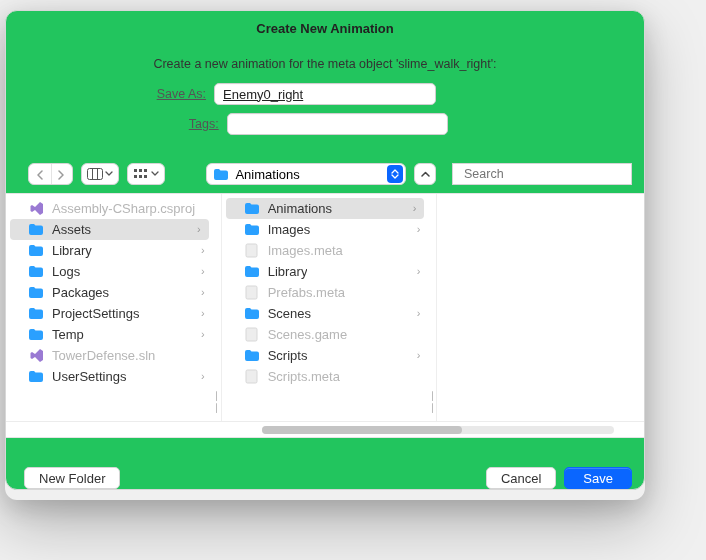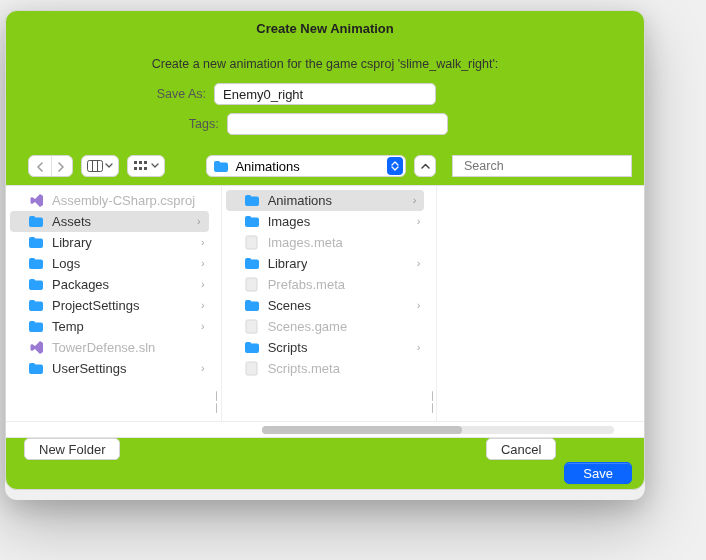--- a/index.html
+++ b/index.html
@@ -15,21 +15,21 @@
     position: absolute;
     top: 10px; left: 5px;
     width: 640px; height: 490px;
     border-radius: 12px;
     box-shadow: 0 24px 60px rgba(0,0,0,0.25), 0 8px 24px rgba(0,0,0,0.15);
   }
   .window {
     position: absolute;
     top: 10px; left: 5px;
     width: 640px; height: 480px;
-    background: #84cc16;
+    background: #22c55e;
     border-radius: 12px;
     border: 1px solid #d7d7d7;
     display: flex;
     flex-direction: column;
     overflow: hidden;
   }
   .titlebar {
     height: 36px;
     display: flex;
     align-items: center;
@@ -50,32 +50,34 @@
     align-items:center;
     justify-content:center;
     margin: 4px 0;
   }
   .form-label {
     width: 196px;
     text-align:right;
     font-size:12.5px;
     color:#555;
     padding-right:8px;
+    text-decoration:underline;
   }
   .form-input {
     width: 222px;
     height: 22px;
     border: 1px solid #cfcfcf;
     border-radius: 5px;
     padding: 0 8px;
     font-size: 13px;
     color:#222;
     outline:none;
     box-shadow: inset 0 0.5px 1px rgba(0,0,0,0.04);
     background:#fff;
+    text-decoration:underline;
   }
   .form-tail { width:196px; }
   .toolbar {
     display:flex;
     align-items:center;
     padding: 10px 12px 8px 22px;
     gap: 8px;
   }
   .seg {
     display:flex;
@@ -199,21 +201,21 @@
     background:#e9e9e9; border-radius:4px;
   }
   .hscroll .thumb {
     position:absolute; left:256px; width:200px; top:4px; height:8px;
     background:#c4c4c4; border-radius:4px;
   }
   .footer {
     border-top:1px solid #e4e4e4;
     height:52px;
     display:flex;
-    align-items:flex-start;
+    align-items:flex-end;
     padding:0 12px 0 18px;
     gap:8px;
   }
   .btn {
     height:22px;
     border:1px solid #d5d5d5;
     border-radius:5px;
     background:#fff;
     padding:0 14px;
     font-size:13px;
@@ -236,28 +238,28 @@
 </head>
 <body>
 
 <div class="shadow-back"></div>
 <div class="window">
 
   <div class="titlebar">
     <span>Create New Animation</span>
   </div>
 
-  <div class="subtitle">Create a new animation for the game csproj 'slime_walk_right':</div>
+  <div class="subtitle">Create a new animation for the meta object 'slime_walk_right':</div>
 
   <div class="form-row">
     <div class="form-label">Save As:</div>
     <input class="form-input" type="text" value="Enemy0_right" style="">
     <div class="form-tail"></div>
   </div>
-  <div class="form-row" style="margin-bottom:10px;padding-left:25px;">
+  <div class="form-row" style="margin-bottom:18px;padding-left:25px;">
     <div class="form-label">Tags:</div>
     <input class="form-input" type="text" value="" style="">
     <div class="form-tail"></div>
   </div>
 
   <div class="toolbar">
     <div class="seg">
       <div class="seg-btn">
         <svg width="7" height="10" viewBox="0 0 7 10">
             <path d="M6 1 L2 5 L6 9" fill="none" stroke="#9b9b9b" stroke-width="1.5" stroke-linecap="round" stroke-linejoin="round"></path>

